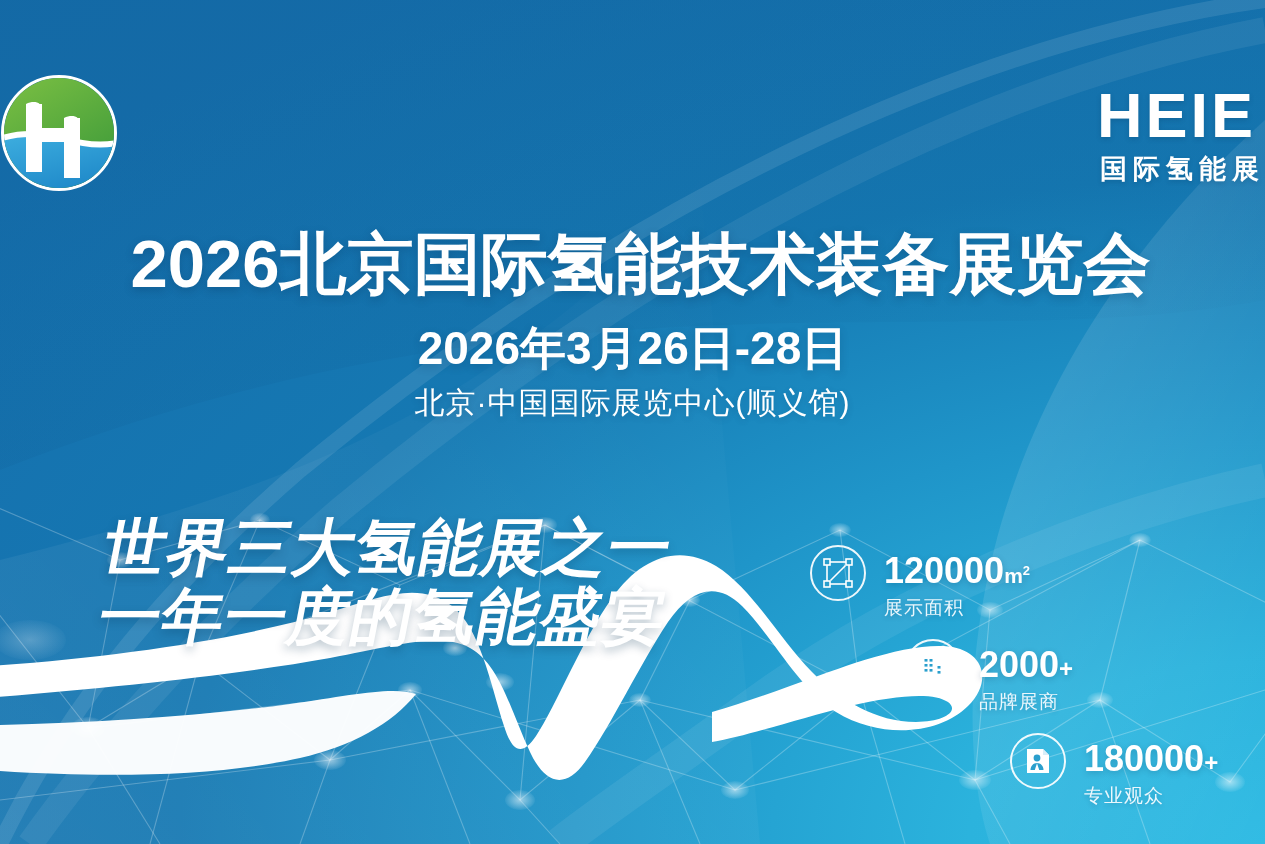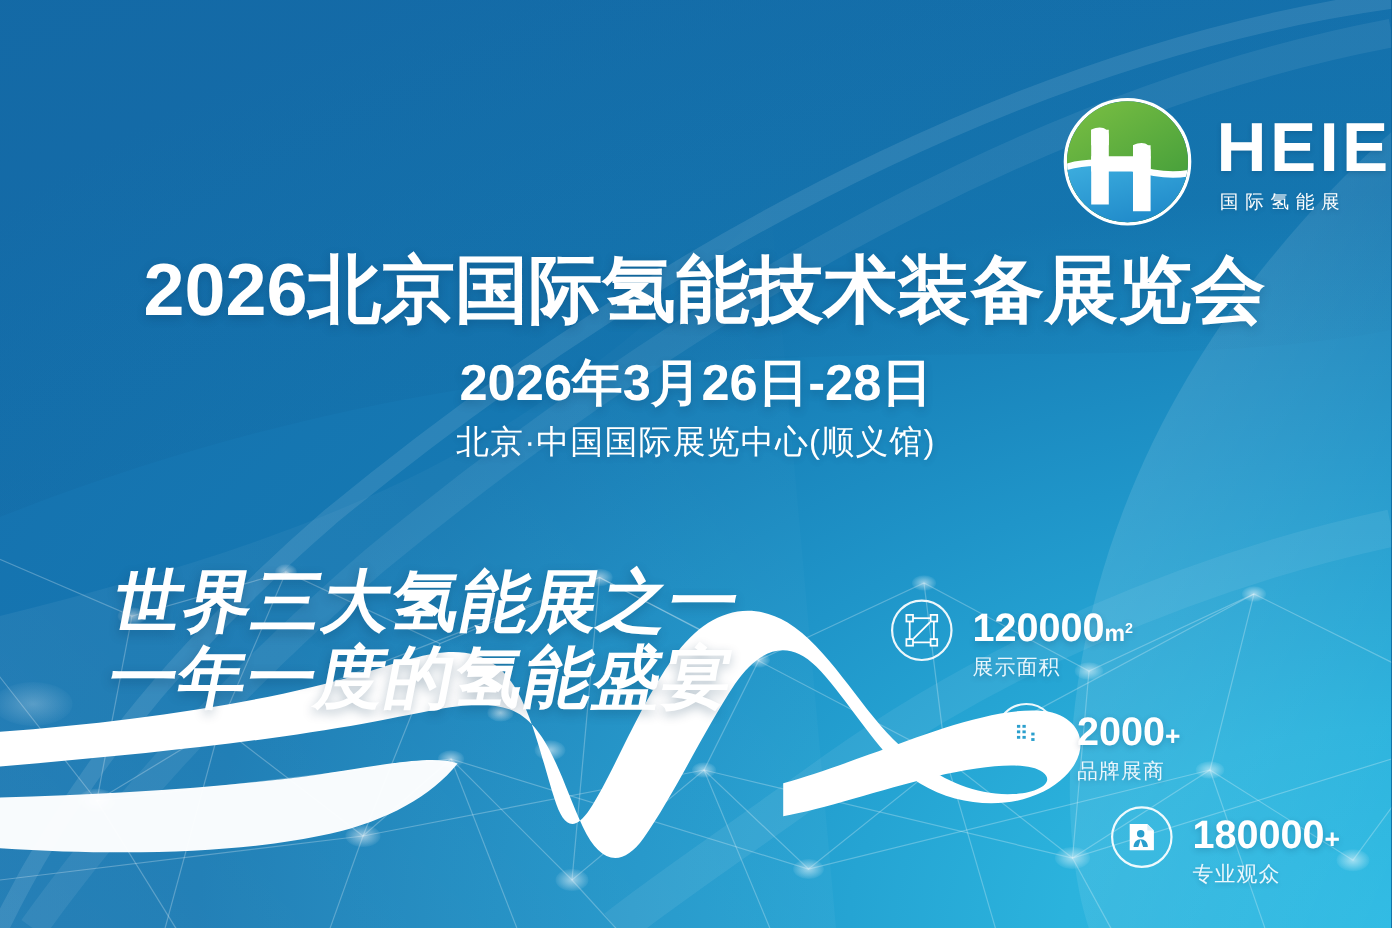--- a/index.html
+++ b/index.html
@@ -12,32 +12,32 @@
     font-family:"Liberation Sans","DejaVu Sans",sans-serif;
     background:
       radial-gradient(130% 120% at 100% 100%, #32bce4 0%, #2bb3dd 18%, #1f95c9 42%, #1578b2 66%, #1670ae 100%);
   }
   
   .bg-layer{position:absolute;inset:0;pointer-events:none;}
   .bg-svg{position:absolute;inset:0;width:1265px;height:844px;display:block;}
 
   
   #logo-block{
-    position:absolute;left:0;right:0;top:88px;
-    display:flex;align-items:center;justify-content:flex-end;gap:22px;
+    position:absolute;left:0;right:0;top:74px;
+    display:flex;align-items:center;justify-content:space-between;gap:22px;
   }
   #logo-mark{width:118px;height:118px;flex:none;}
   #logo-text{display:flex;flex-direction:column;align-items:flex-start;}
   #logo-wordmark{
     color:#ffffff;font-size:63px;line-height:1;font-weight:bold;
     letter-spacing:3px;
     text-shadow:0 2px 5px rgba(5,50,85,.22);
   }
   #logo-sub{
-    color:#ffffff;font-size:17px;line-height:1;font-weight:normal;
+    color:#ffffff;font-size:27px;line-height:1;font-weight:bold;
     letter-spacing:6px;margin-top:9px;padding-left:3px;
     text-shadow:0 2px 4px rgba(5,50,85,.22);
   }
 
   
   #headline-block{position:absolute;left:0;right:0;top:228px;text-align:center;}
   #main-title{
     color:#ffffff;font-weight:bold;font-size:67px;line-height:1.06;
     letter-spacing:0px;white-space:nowrap;
     text-shadow:0 3px 9px rgba(4,45,80,.25);

